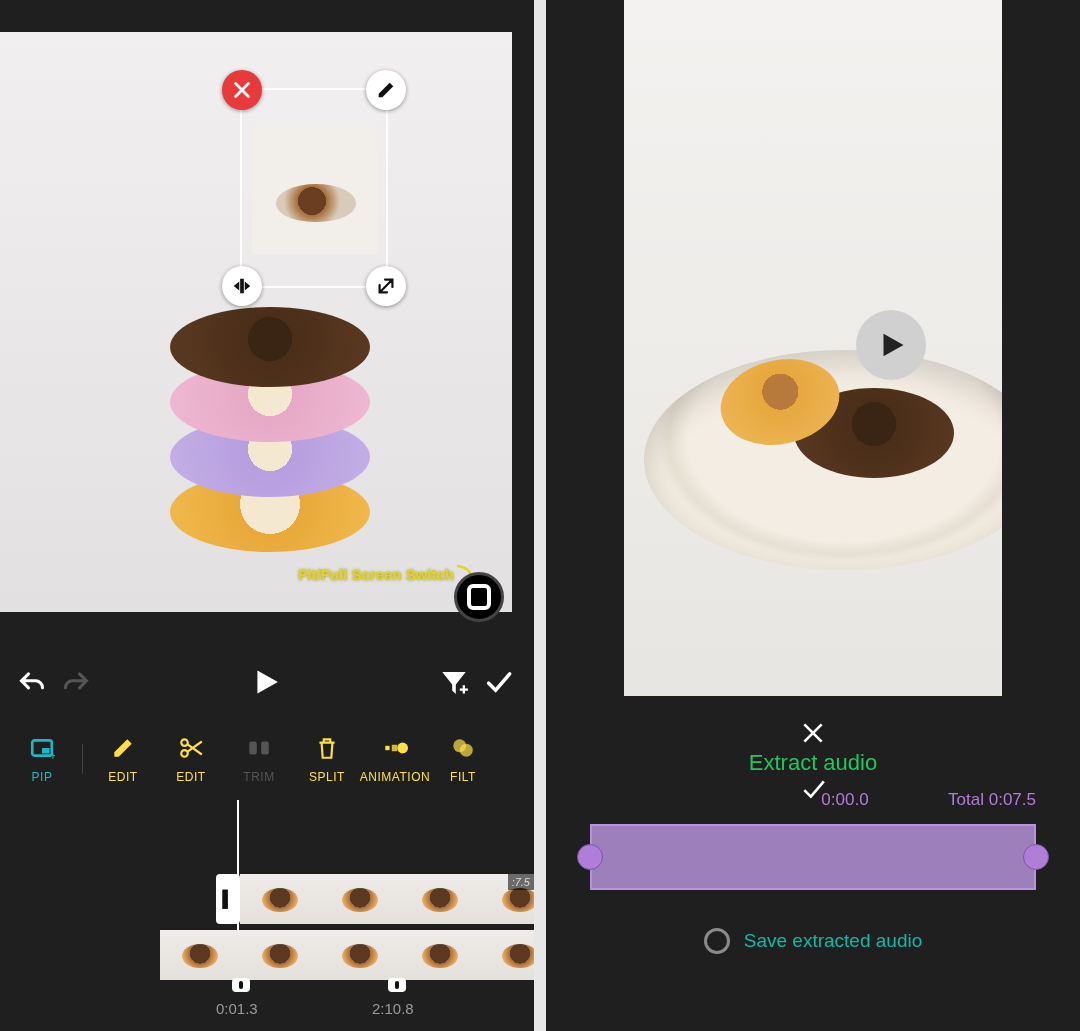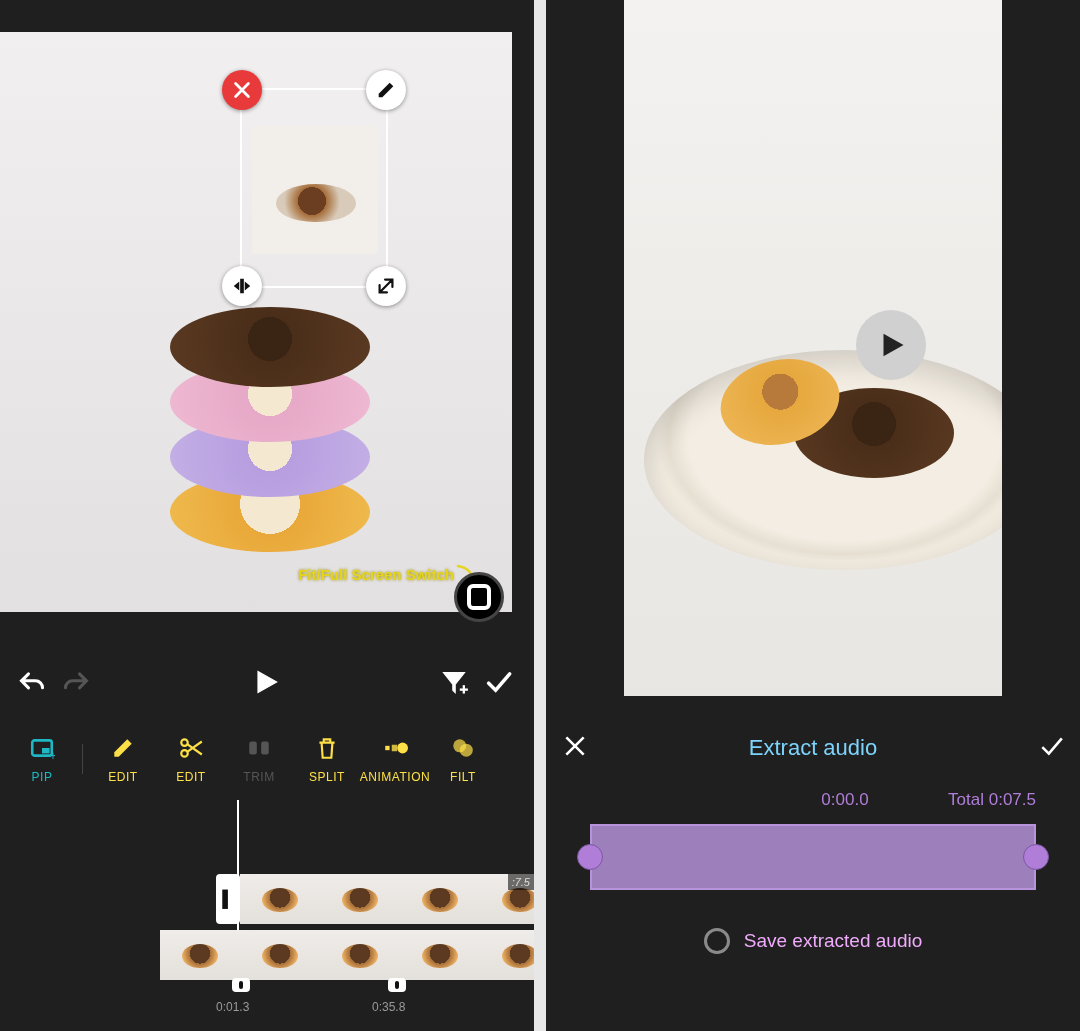--- a/index.html
+++ b/index.html
@@ -57,52 +57,52 @@
   .playhead { position:absolute; left: 237px; top: 0; width: 2px; height: 180px; background: #fff; }
   .layer-handle { position:absolute; left: 216px; top: 74px; width: 24px; height: 50px; background:#fff; border-radius:4px; display:flex; align-items:center; justify-content:center; color:#111; font-weight:700;}
   .track { position:absolute; height: 50px; background: #3a3a3a; overflow:hidden; display:flex;font-style:italic; }
   .track.main { left: 240px; top: 74px; width: 294px; }
   .track.pip  { left: 160px; top: 130px; width: 374px; }
   .frame { height: 50px; flex: 0 0 80px; background: linear-gradient(#efece9,#e4e0db); position:relative;}
   .frame::after { content:""; position:absolute; left:22px; top:14px; width:36px; height:24px; border-radius:50%; background: radial-gradient(circle at 50% 40%, #5c3a22 10px, #a56c38 10px, #efb465 18px); }
   .duration-badge { position:absolute; right:0; top:0; font-size:11px; padding:2px 4px; background:rgba(0,0,0,.55); color:#ddd; }
   .marker { position:absolute; top: 178px; width: 18px; height: 14px; background:#fff; border-radius:4px; }
   .marker::after { content:""; position:absolute; left:7px; top:3px; width:4px; height:8px; background:#111; border-radius:2px;}
-  .tlabel { position:absolute; top: 200px; font-size: 12px; color:#9a9a9a; }
+  .tlabel { position:absolute; top: 200px; font-size: 15px; color:#9a9a9a; }
 
   
   .divider { width: 12px; background: #e7e7e7; }
 
   
   .right { position: relative; width: 534px; height: 1031px; background: #1f1f1f; }
   .rpreview { position:absolute; left: 78px; top: 0; width: 378px; height: 696px; background: linear-gradient(#f4f2f0, #e8e6e2); overflow:hidden; }
   .plate { position:absolute; left: 20px; top: 350px; width: 400px; height: 220px; border-radius: 50%; background: radial-gradient(ellipse at 50% 40%, #f3ede3 55%, #e6dfd2 62%, #f0eadf 66%); box-shadow: 0 12px 30px rgba(0,0,0,.15) inset; }
   .donut-r { position:absolute; width: 160px; height: 90px; border-radius:50%; }
   .donut-r.a { left: 170px; top: 388px; background: radial-gradient(circle at 50% 40%, #3a2515 22px, #4a2e19 22px, #5c3a22); }
   .donut-r.b { left: 96px;  top: 360px; width: 120px; height: 84px; background: radial-gradient(circle at 52% 38%, #b77a3a 18px, #e6a83e 18px, #efb95a); transform: rotate(-12deg); }
   .play-circle { position:absolute; left: 232px; top: 310px; width: 70px; height: 70px; border-radius:50%; background:#d0d0d0; display:flex; align-items:center; justify-content:center; }
   .play-circle svg { width: 30px; height: 30px; fill:#222; }
 
-  .rtoolbar { position:absolute; top: 720px; left:0; width:534px; height: 56px; display:flex; align-items:center; justify-content:space-between; padding: 0 16px; color:#7dd3fc; }
+  .rtoolbar { position:absolute; top: 720px; left:0; width:534px; height: 56px; display:flex; align-items:center; justify-content:space-between; padding: 0 16px; color:#22c55e;flex-direction:column; }
   .rtoolbar .title { font-size: 22px; font-weight: 400; }
   .rtoolbar svg { width: 26px; height: 26px; stroke:#fff; fill:none; stroke-width:2.4; }
 
   .rtimes { position:absolute; top: 790px; left:0; width:534px; height: 28px; color:#b07dd8; font-size: 17px; }
   .rtimes .cur { position:absolute; left:50%; transform:translateX(-50%);margin-left:32px; }
   .rtimes .tot { position:absolute; right: 44px; }
 
   .rrange { position:absolute; top: 820px; left: 38px; width: 458px; height: 74px; }
   .rrange .fill { position:absolute; left: 6px; top: 4px; right: 6px; bottom: 4px; background: #9d80bb; border: 2px solid #b693da; }
   .rrange .knob { position:absolute; top: 50%; transform:translate(-50%,-50%); width: 26px; height:26px; border-radius:50%; background:#b07dd8; border: 1px solid #7a57a0; }
   .rrange .knob.l { left: 6px; }
   .rrange .knob.r { left: calc(100% - 6px); }
 
   .save-row { position:absolute; top: 928px; left:0; width:534px; display:flex; align-items:center; justify-content:center; gap: 14px; }
   .save-row .radio { width: 26px; height: 26px; border: 3px solid #8a8a8a; border-radius:50%; }
-  .save-row .label { font-size: 19px; color:#f0abfc; }
+  .save-row .label { font-size: 19px; color:#14b8a6; }
 </style>
 </head>
 <body>
 
 <div class="app">
 
   <div class="left">
 
     <div class="preview-area">
       <div class="preview-canvas">
@@ -264,21 +264,21 @@
         <div class="frame"></div>
         <div class="frame"></div>
         <div class="frame"></div>
         <div class="frame"></div>
         <div class="frame"></div>
       </div>
 
       <div class="marker" style="left:232px"></div>
       <div class="marker" style="left:388px"></div>
       <div class="tlabel" style="left:216px">0:01.3</div>
-      <div class="tlabel" style="left:372px">0:35.8</div>
+      <div class="tlabel" style="left:372px">2:10.8</div>
     </div>
   </div>
 
   <div class="divider"></div>
 
   <div class="right">
     <div class="rpreview">
       <div class="plate"></div>
       <div class="donut-r a"></div>
       <div class="donut-r b"></div>

